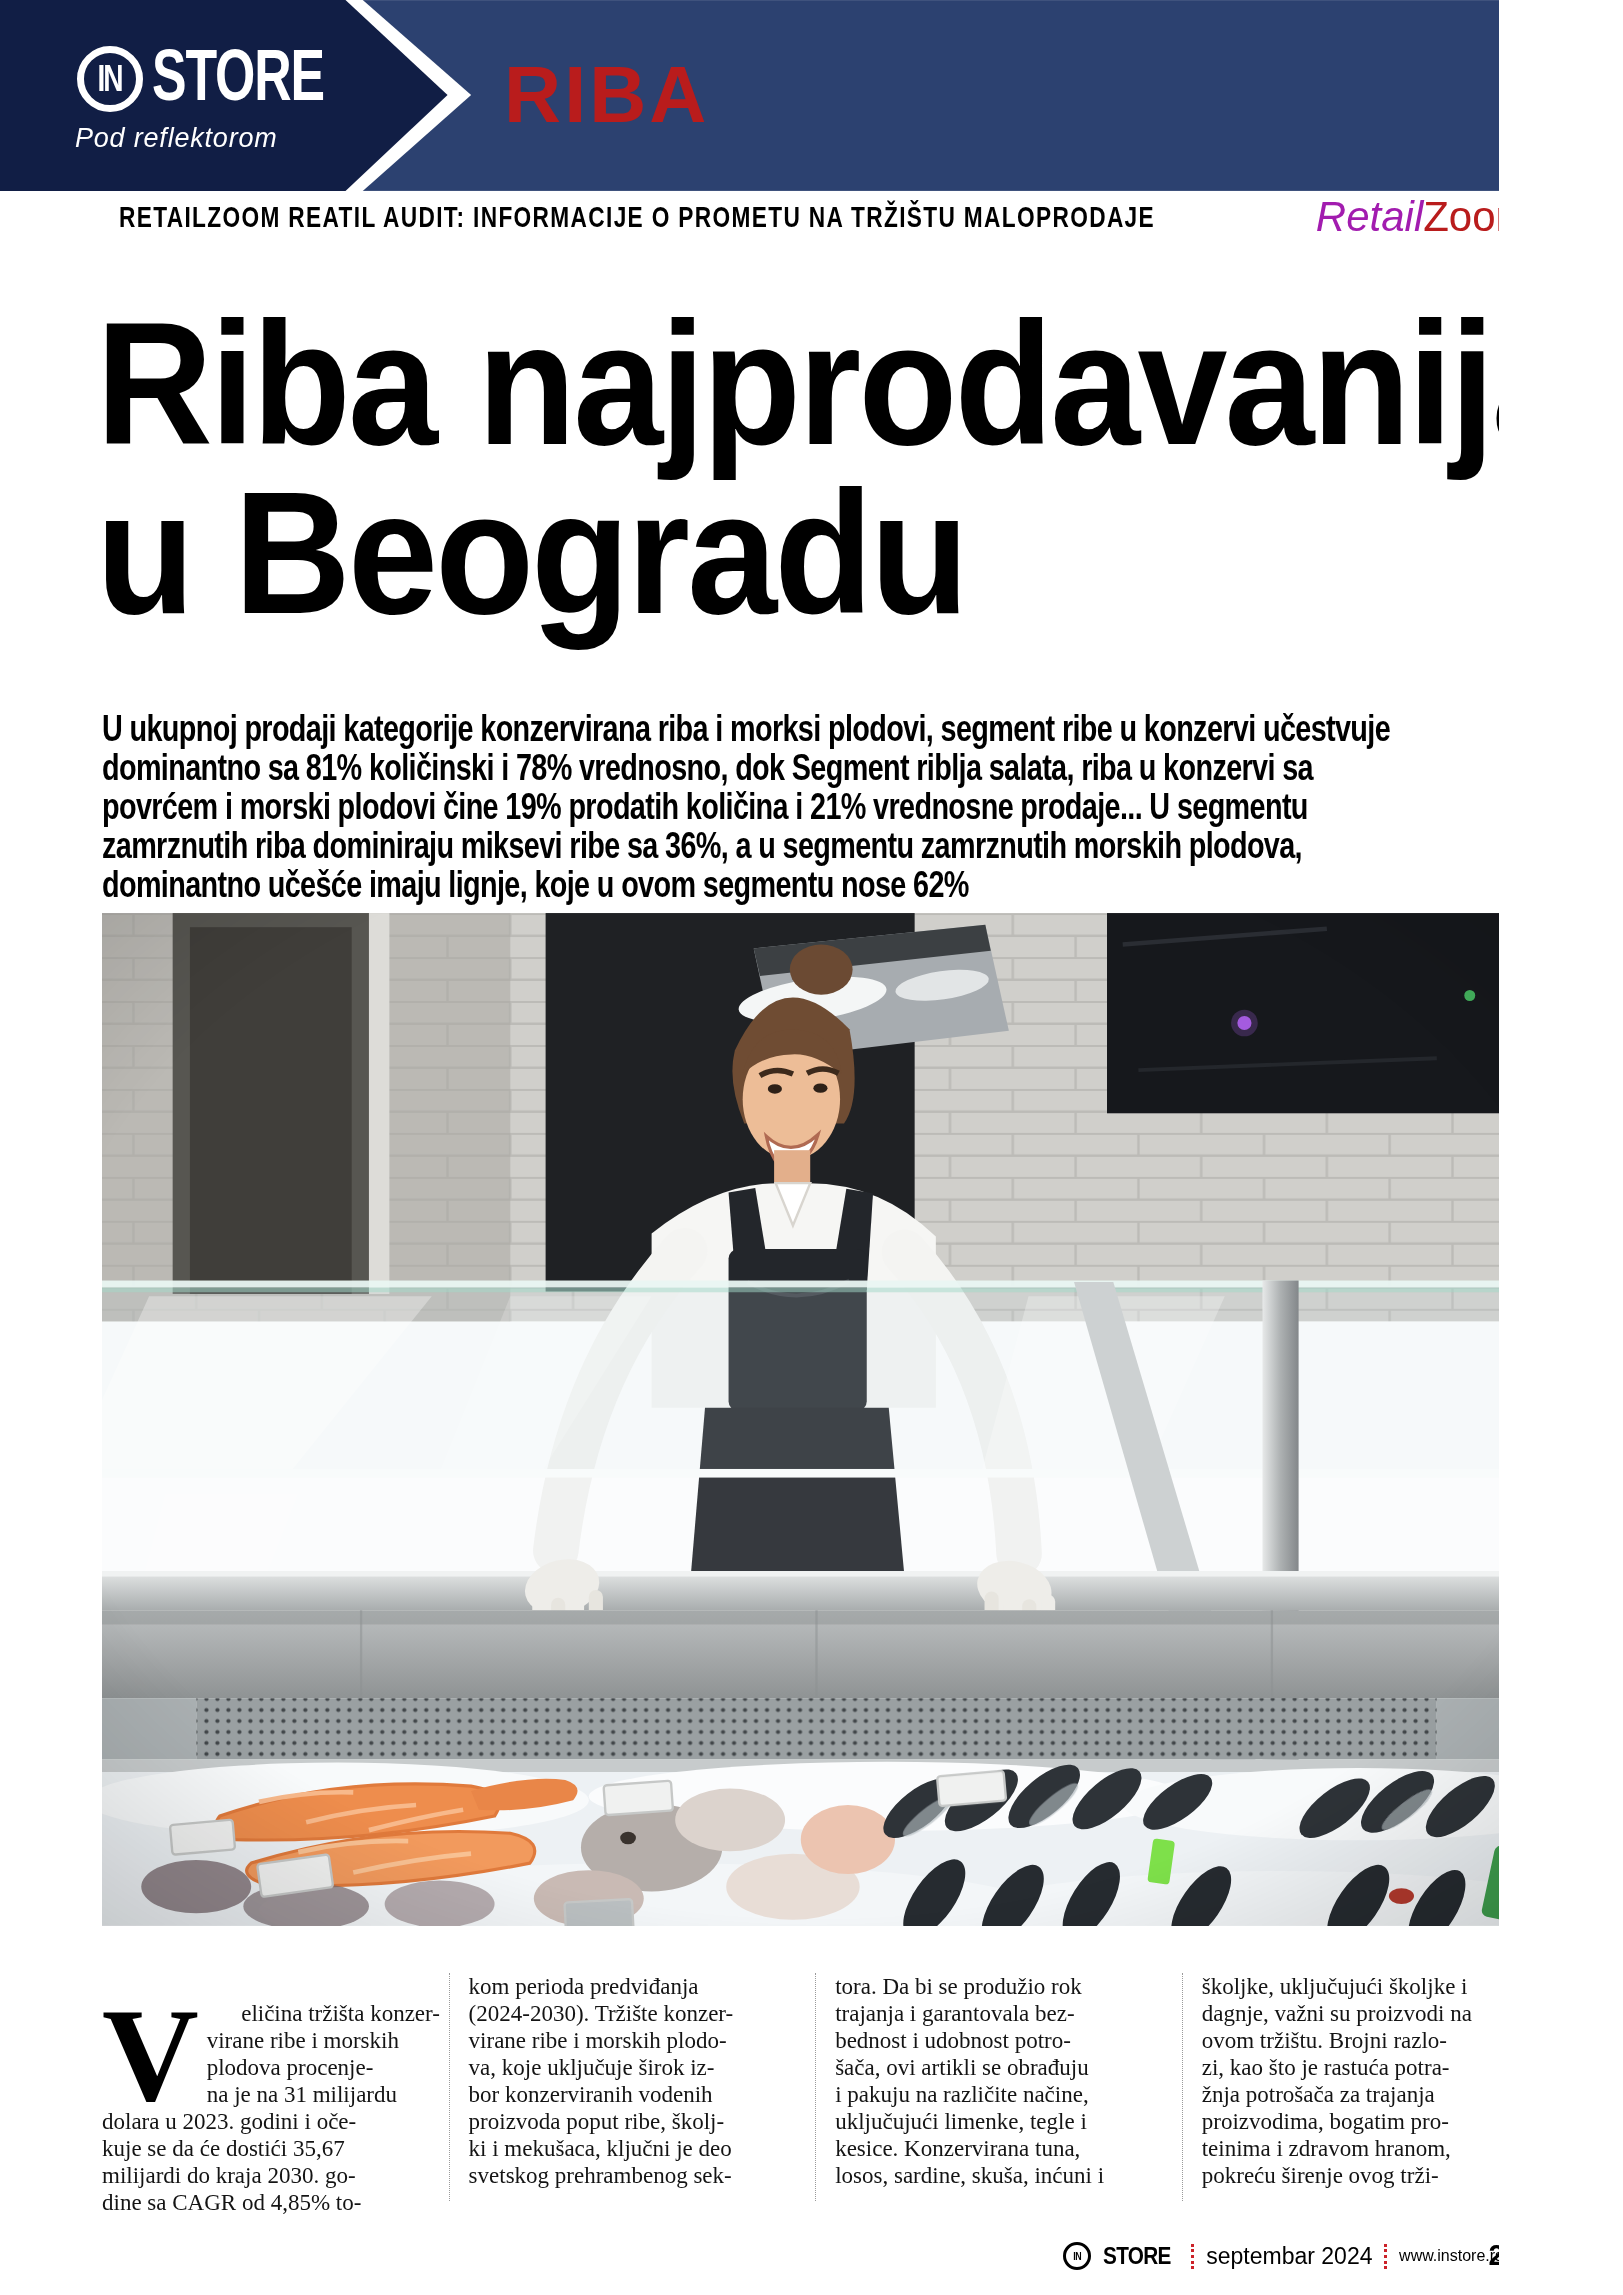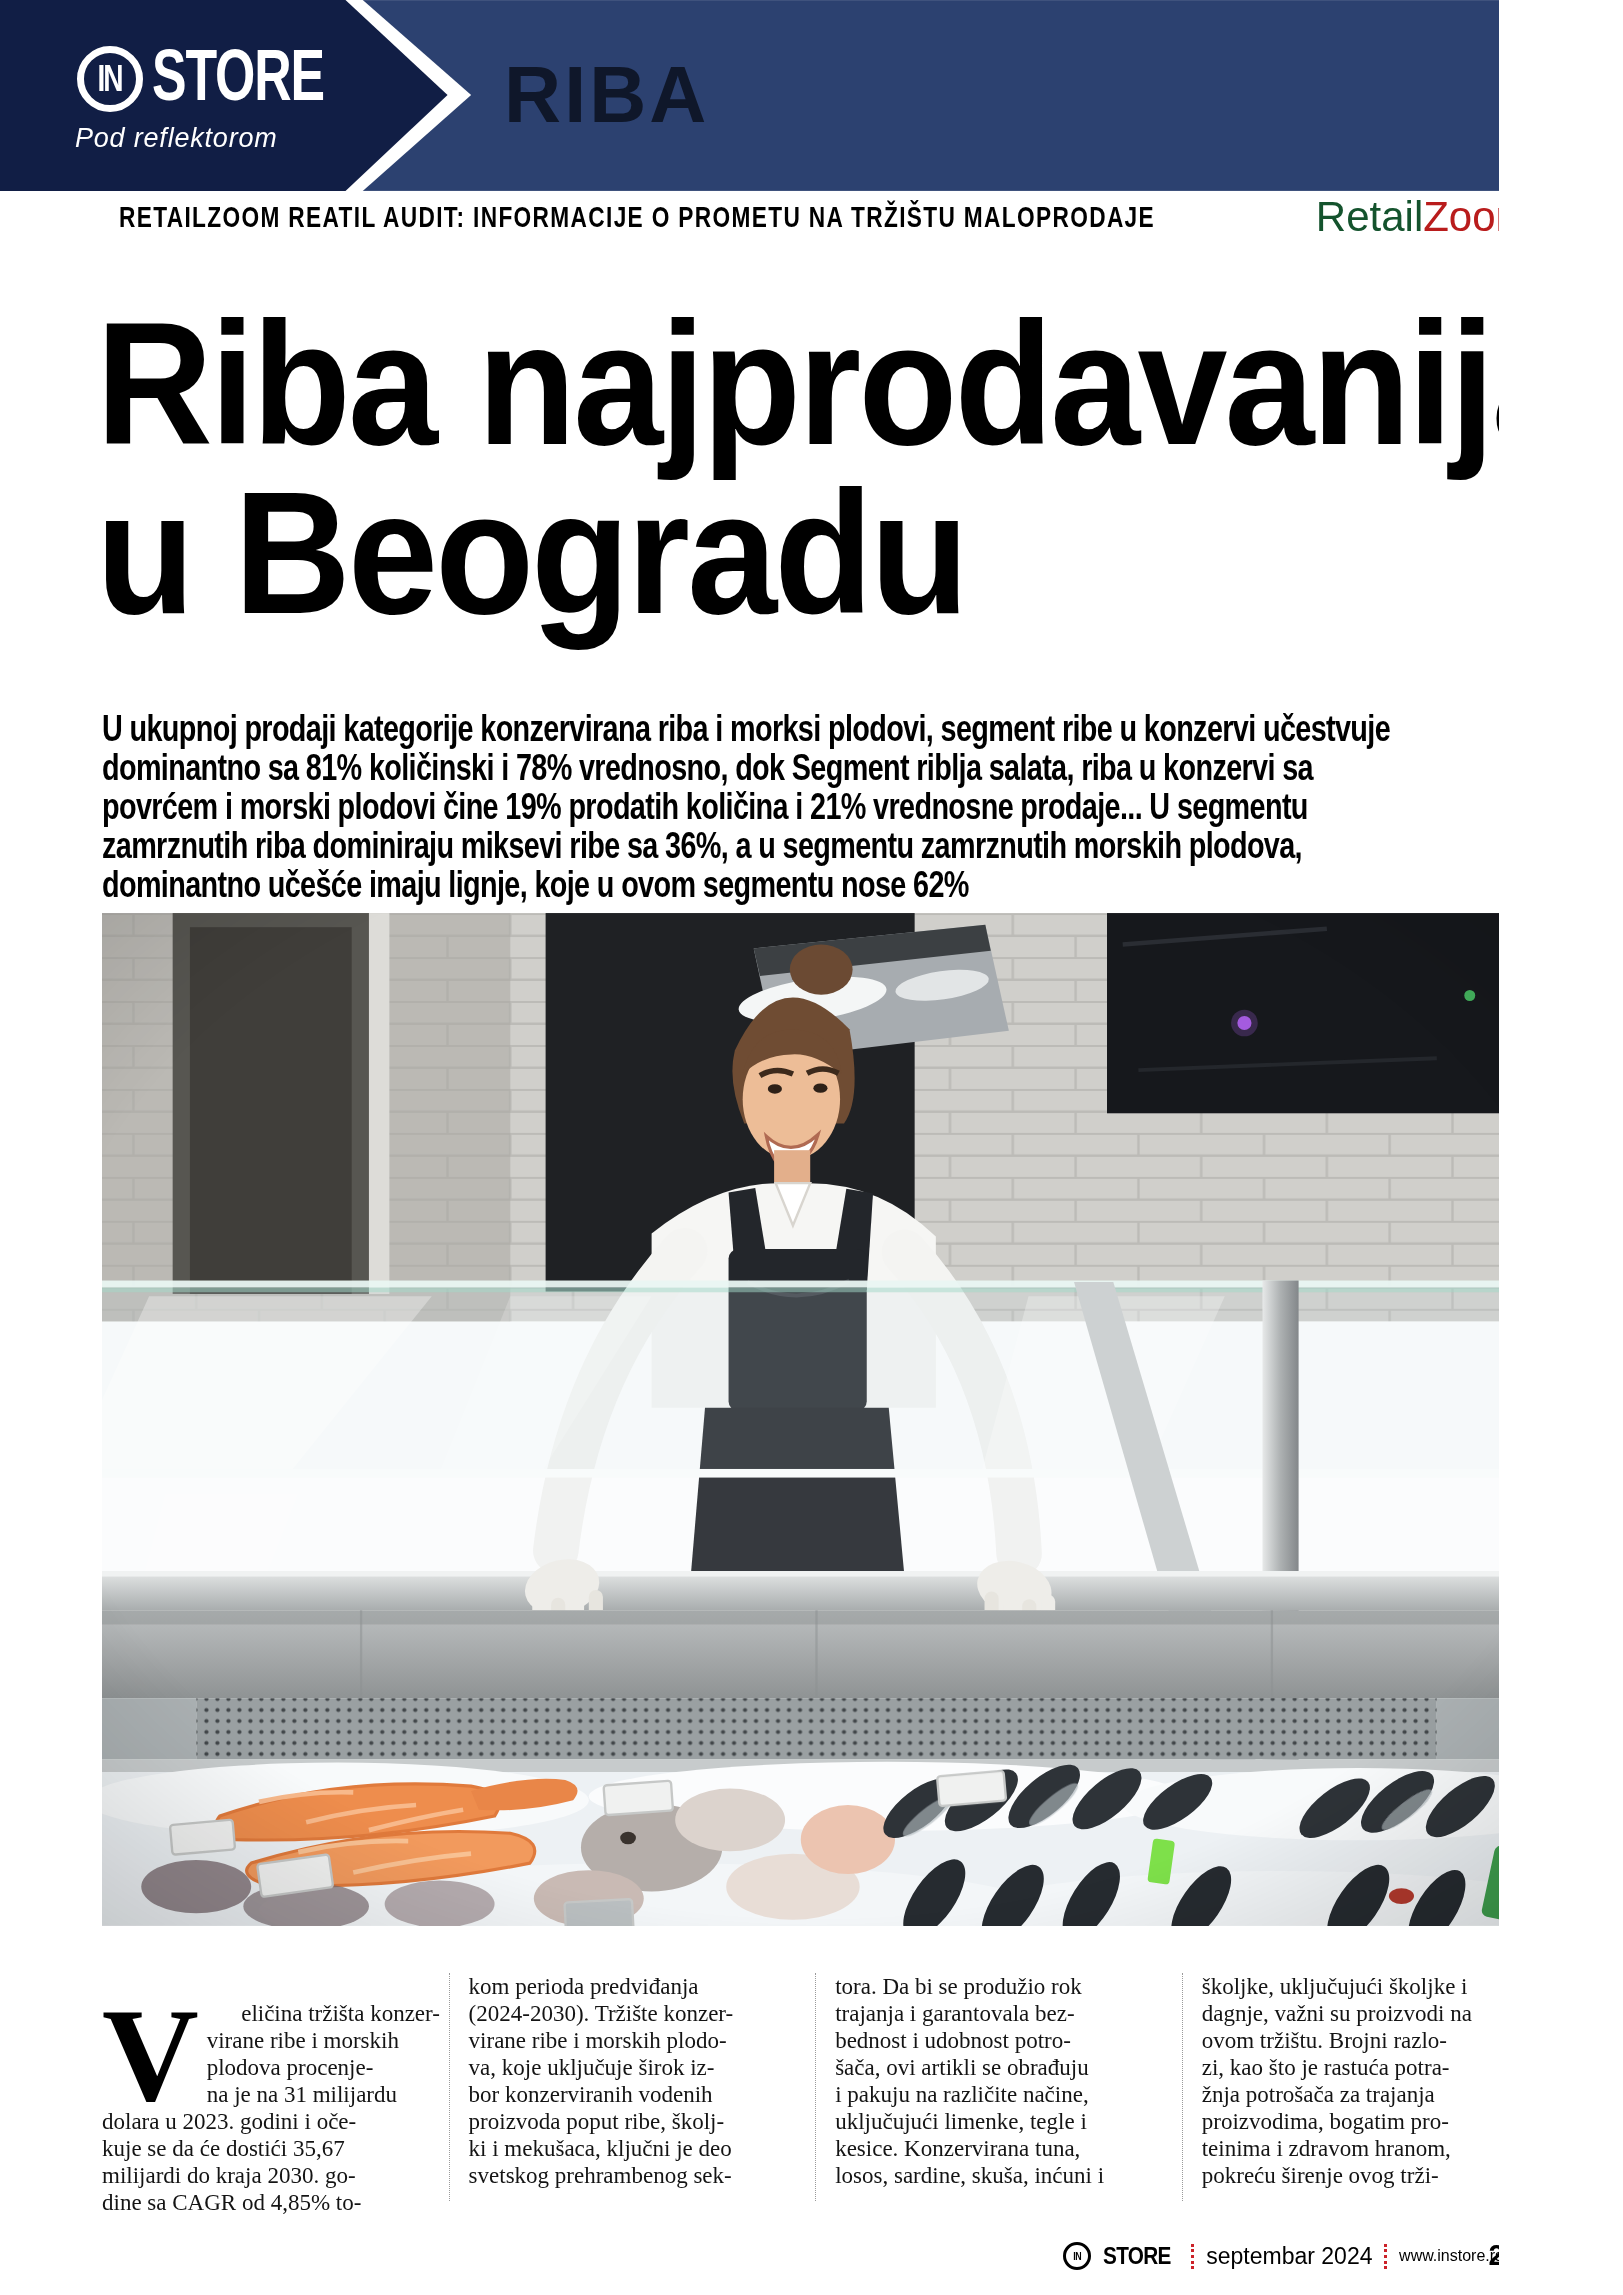--- a/index.html
+++ b/index.html
@@ -10,29 +10,29 @@
   
   .masthead{position:absolute;left:0;top:0;width:1623px;height:191px;}
   .masthead svg{position:absolute;left:0;top:0;}
   .logo-circle{position:absolute;left:77px;top:46px;width:66px;height:66px;box-sizing:border-box;
                border:7px solid #fff;border-radius:50%;display:flex;align-items:center;justify-content:center;}
   .logo-circle span{color:#fff;font-weight:bold;font-size:36px;letter-spacing:-2.4px;
                     transform:scaleX(.78);display:inline-block;}
   .logo-store{position:absolute;left:152px;top:39px;color:#fff;font-weight:bold;font-size:72px;
               line-height:1;letter-spacing:-1.6px;transform:scaleX(.72);transform-origin:left top;white-space:nowrap;}
   .tagline{position:absolute;left:75px;top:123px;color:#fff;font-size:27px;letter-spacing:0.8px;white-space:nowrap;font-style:italic;}
-  .section-label{position:absolute;left:504px;top:55px;color:#0f172a;font-weight:bold;font-size:79px;
+  .section-label{position:absolute;left:504px;top:55px;color:#b91c1c;font-weight:bold;font-size:79px;
                  line-height:1;letter-spacing:3.1px;white-space:nowrap;}
 
   
   .kicker-row{position:absolute;left:102px;top:195px;width:1429px;height:59px;margin-left:17px;}
   .kicker-text{position:absolute;left:0;top:6.3px;font-weight:bold;font-size:27px;letter-spacing:1.6px;
                color:#000;transform:scale(.84,1.08);transform-origin:left top;white-space:nowrap;}
   .rz-logo{position:absolute;right:4.7px;top:0;font-size:42px;white-space:nowrap;line-height:1;}
-  .rz-retail{color:#14532d;}
+  .rz-retail{color:#a21caf;font-style:italic;}
   .rz-zoom{color:#b91c1c;}
   .rz-reg{color:#33508a;font-size:17.3px;vertical-align:22px;}
 
   
   .headline{position:absolute;left:96px;top:299px;color:#000;font-weight:bold;}
   .headline .hl{font-size:174px;line-height:169px;letter-spacing:-3.1px;white-space:nowrap;
                 transform:scaleX(.93);transform-origin:left top;}
 
   
   .intro{position:absolute;left:102px;top:673px;width:1885px;font-weight:bold;font-size:36px;

